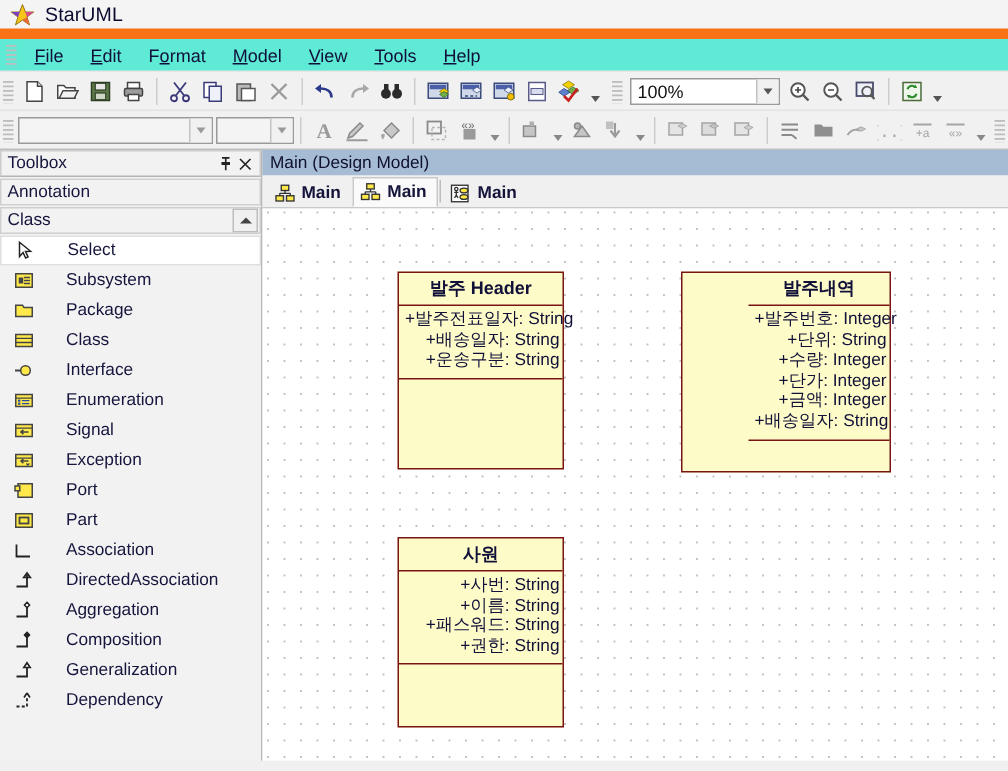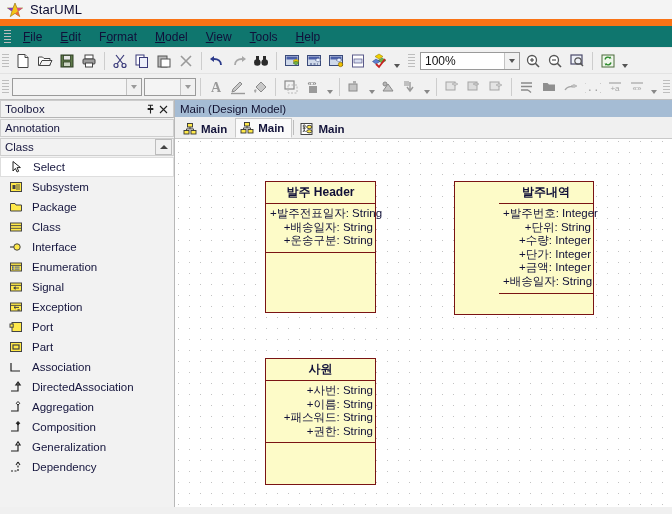--- a/index.html
+++ b/index.html
@@ -18,21 +18,21 @@
   .titlebar {
     height: 26px; background: #f4f4f4;
     display: flex; align-items: center; padding-left: 6px;
     border-bottom: 7px solid #f97316;
   }
   .app-icon { width: 18px; height: 18px; position: relative; margin-right: 6px; flex: none; }
   .title-text { font-size: 13px; color: #0a0a30; letter-spacing: .1px; }
 
   
   .menubar {
-    height: 22px; background: #0f766e; display: flex; align-items: center;
+    height: 22px; background: #5eead4; display: flex; align-items: center;
     border-bottom: 1px solid #e6e6e6; padding-left: 2px;
   }
   .gripper { width: 7px; height: 16px; margin: 0 3px 0 2px; flex: none;
      background: repeating-linear-gradient(to bottom, #bdbdbd 0 1px, transparent 1px 3px);
      background-size: 3px 3px; background-position: 1px 1px; background-repeat: repeat;
   }
   .menu-item { padding: 2px 9px; font-size: 12px; color: #10103a; cursor: default; }
   .menu-item .u { text-decoration: underline; }
 
   
@@ -82,21 +82,21 @@
   }
   .tbx-group.with-btn { padding-right: 0; }
   .tbx-group .gspacer { flex: 1; }
   .grp-btn { width: 17px; height: 16px; background: #f0f0f0; border: 1px solid #bdbdbd;
      display: flex; align-items: center; justify-content: center; margin-right: 1px; }
   .up-caret { width: 0; height: 0; border-left: 4px solid transparent;
      border-right: 4px solid transparent; border-bottom: 4.5px solid #444; }
   .tbx-list { flex: 1; background: #f2f2f2; overflow: hidden; padding-top: 1px; }
   .tbx-item {
     height: 20px; display: flex; align-items: center; padding-left: 8px;
-    font-size: 11.5px; color: #15153d; gap: 8px;
+    font-size: 11.5px; color: #15153d; gap: 20px;
   }
   .tbx-item.selected { background: #ffffff; border: 1px solid #dedede; height: 20px; }
   .tbx-icon { width: 16px; height: 16px; flex: none; display: flex;
      align-items: center; justify-content: center; }
   .tbx-label { white-space: nowrap; }
 
   
   .docarea { flex: 1; display: flex; flex-direction: column; min-width: 0; }
   .doc-title {
     height: 17px; background: #a5bcd4; color: #10102f;

